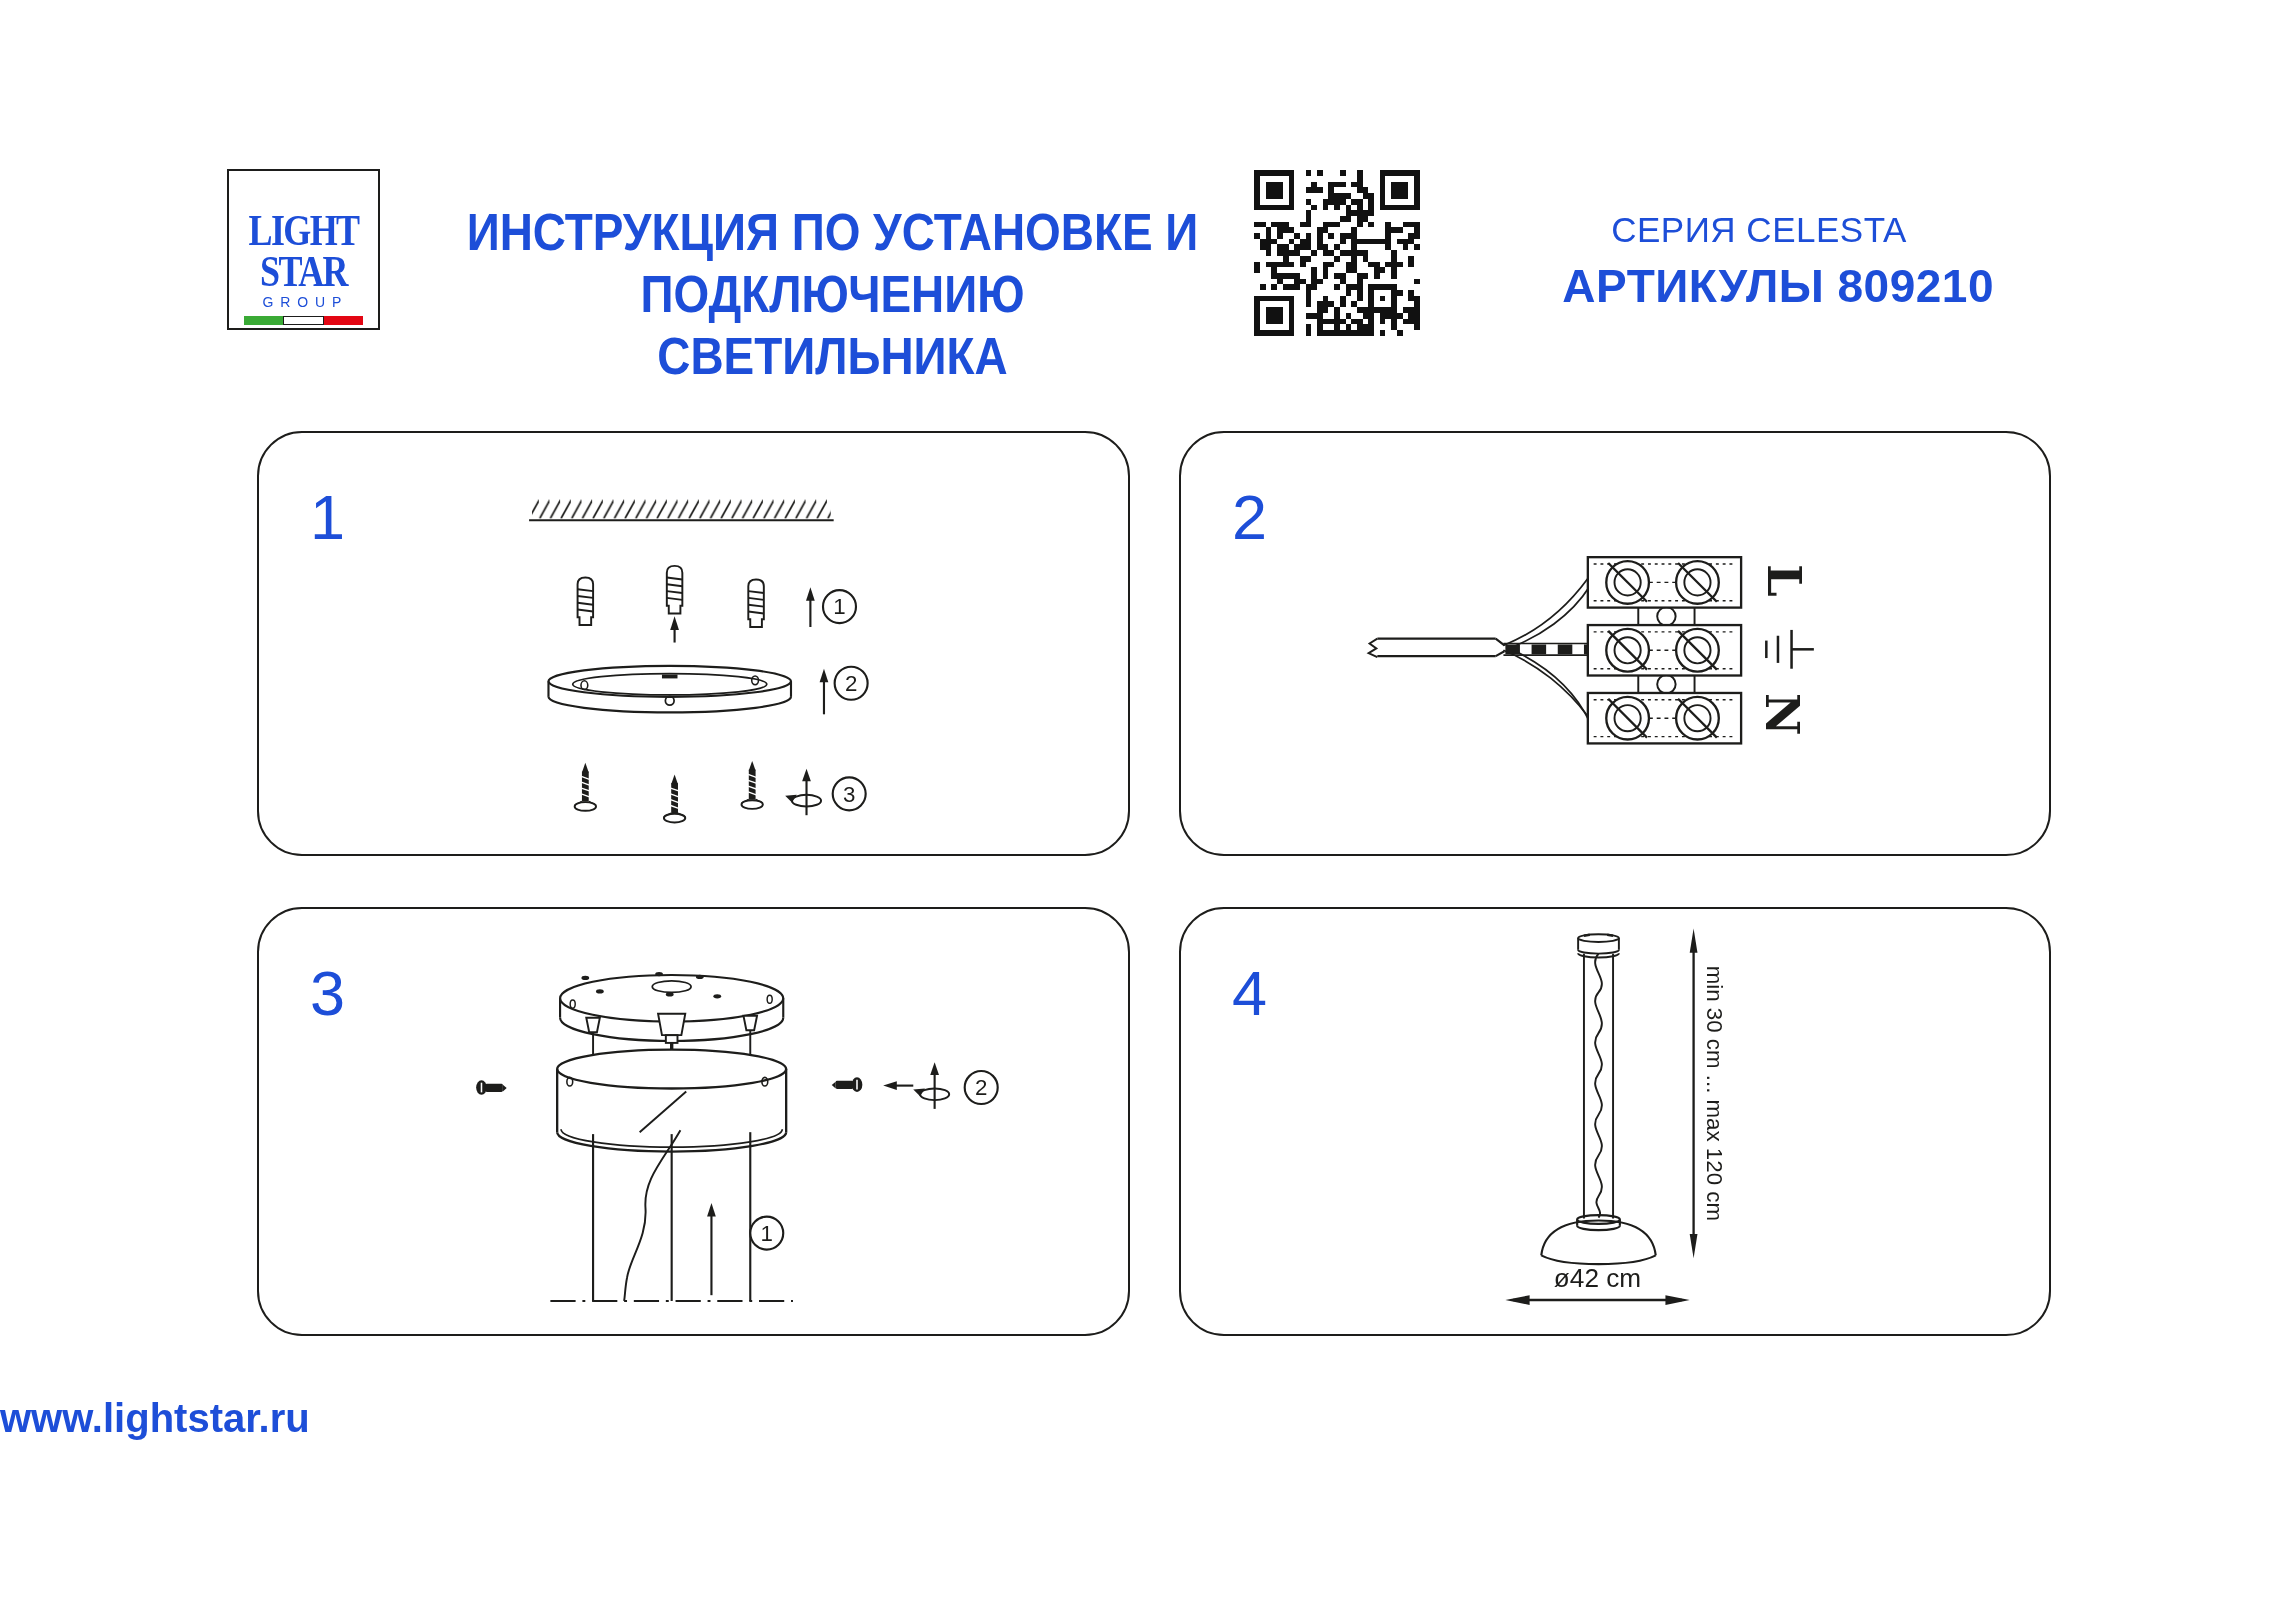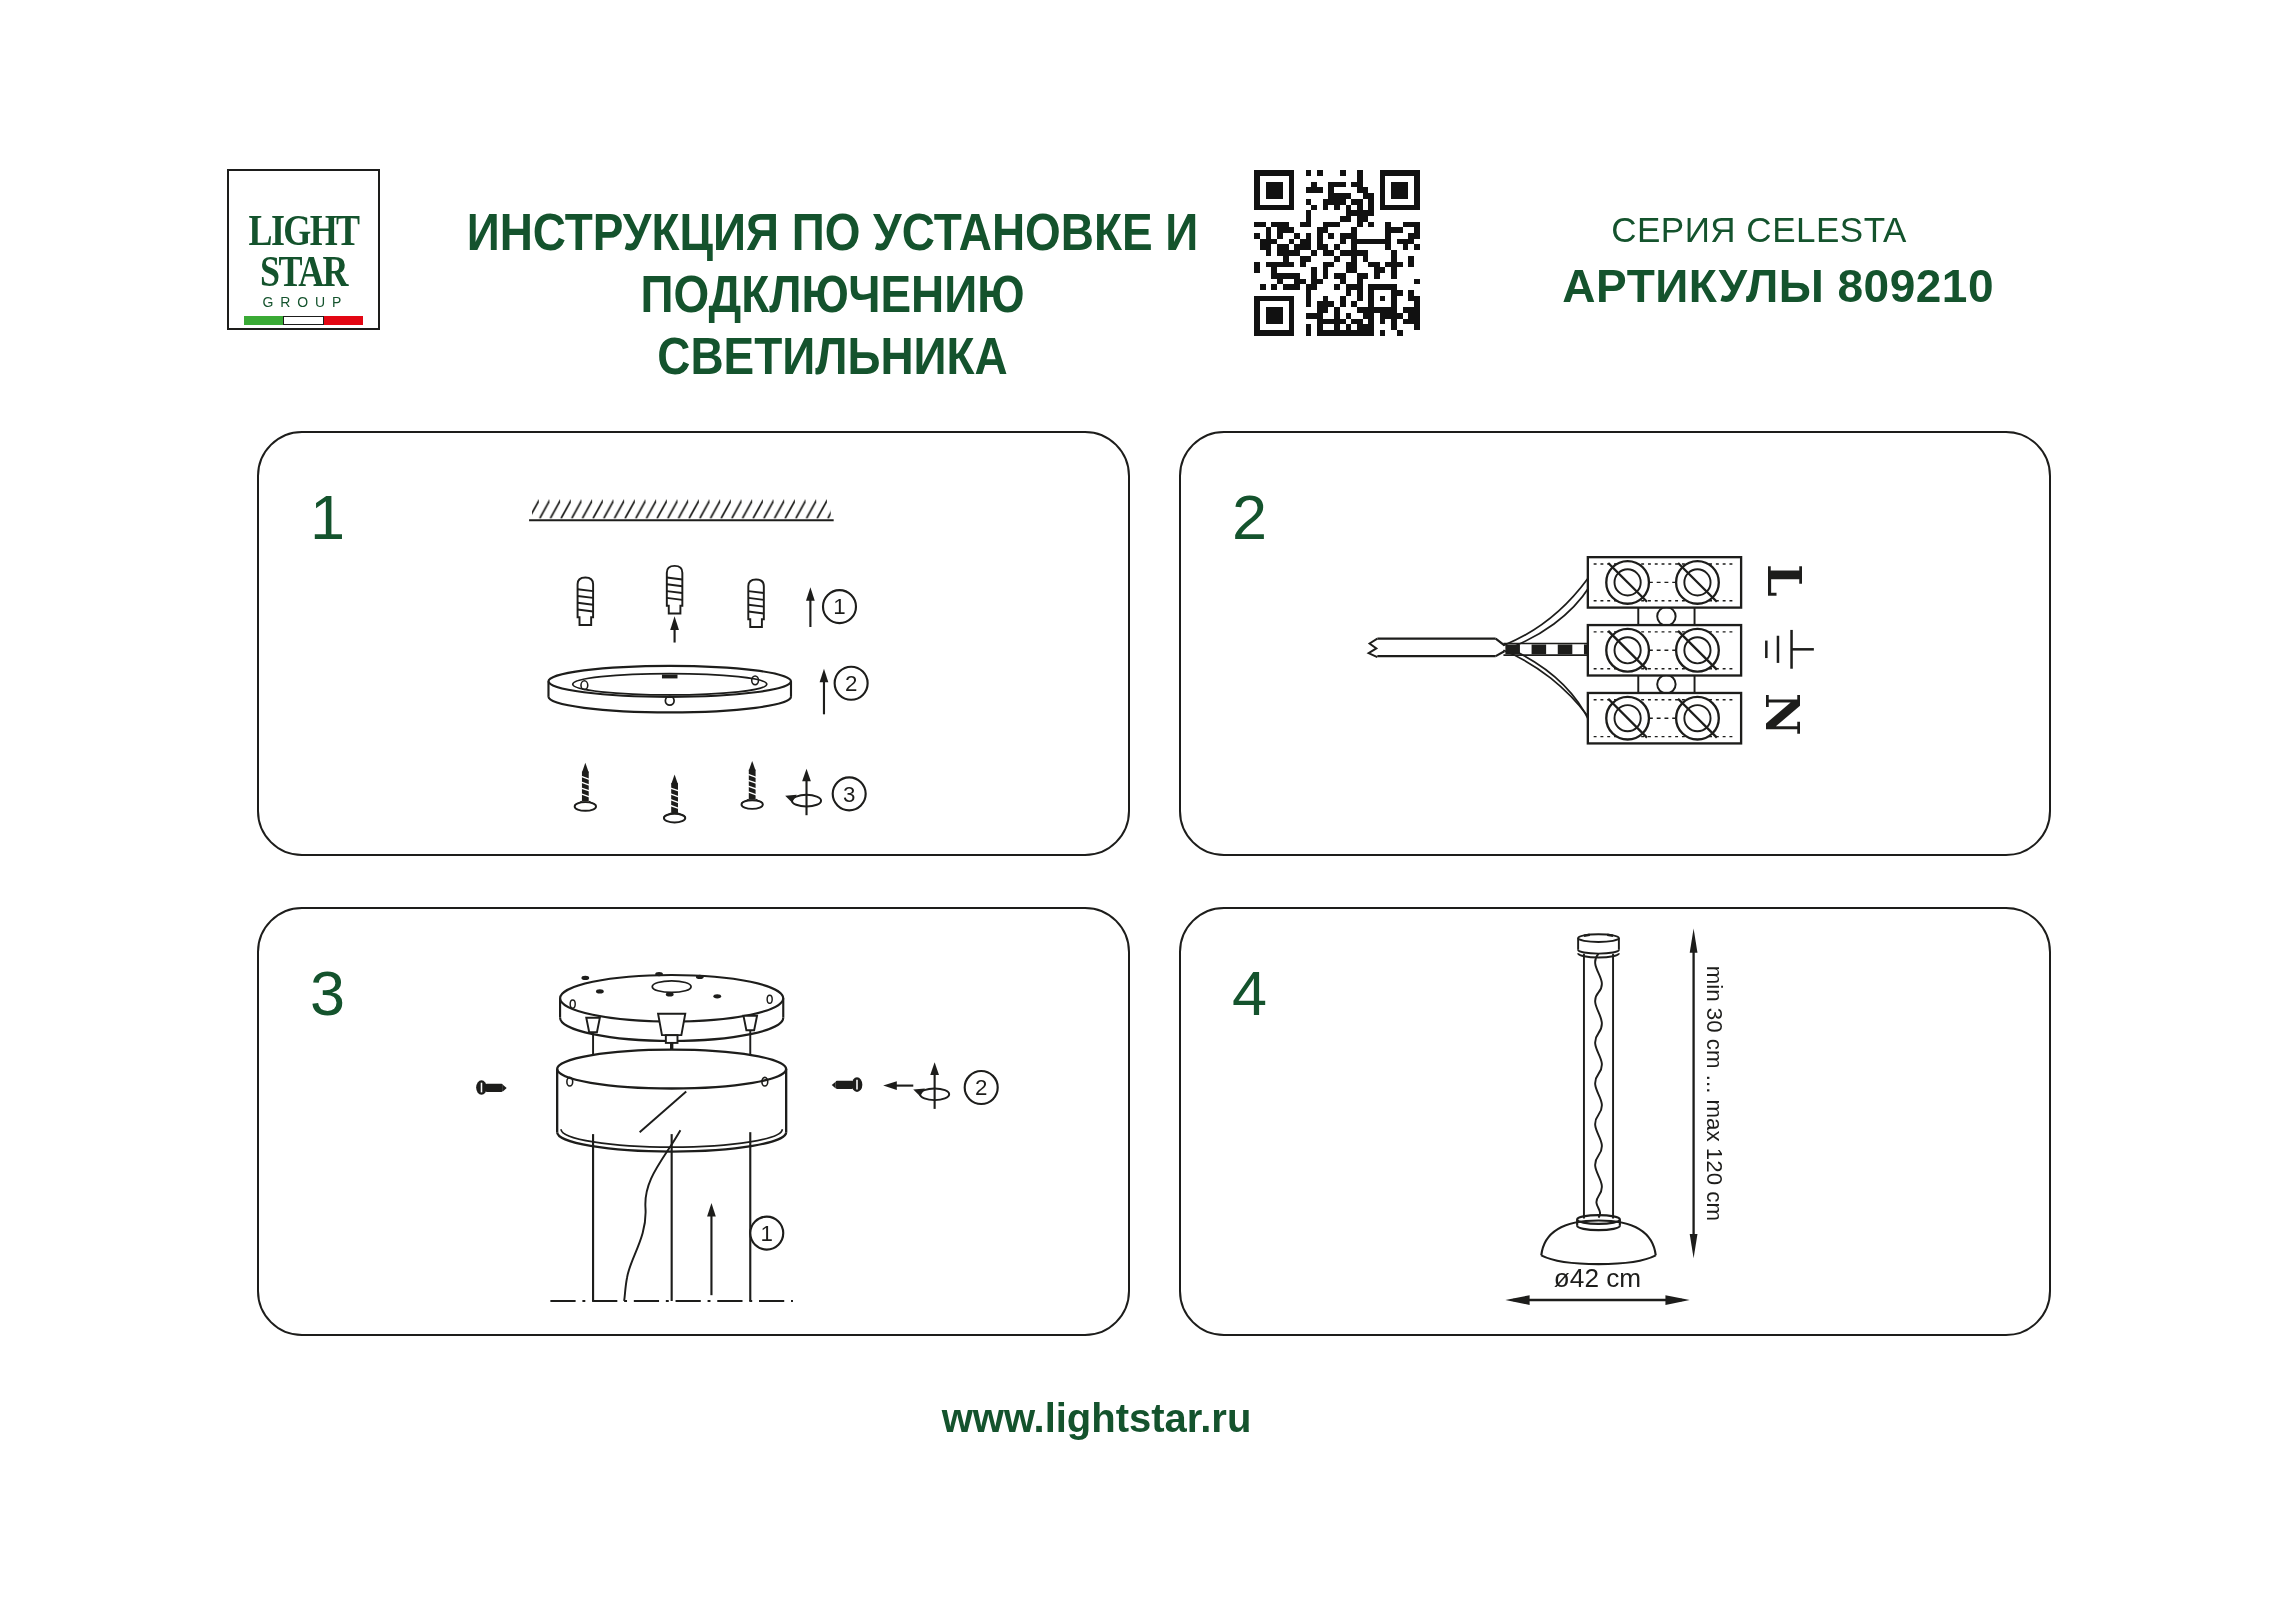--- a/index.html
+++ b/index.html
@@ -1,17 +1,17 @@
 <!DOCTYPE html>
 <html><head>
 <meta charset="utf-8">
 <style>
   html,body{margin:0;padding:0;background:#e8e8e8;}
   .page{position:relative;width:2293px;height:1621px;background:#fff;overflow:hidden;
-        font-family:"Liberation Sans",sans-serif;color:#14532d;margin:0 auto;}
+        font-family:"Liberation Sans",sans-serif;color:#1d4ed8;margin:0 auto;}
 
   
   .logo-box{position:absolute;left:227px;top:169px;width:153px;height:161px;
             border:2px solid #1d1d1b;box-sizing:border-box;text-align:center;}
   .logo-word{font-family:"Liberation Serif",serif;font-weight:bold;font-size:45px;
              line-height:0.90em;letter-spacing:-2px;transform:scaleX(0.80);transform-origin:center;}
   .logo-words{padding-top:39px;}
   .logo-group{font-size:14px;letter-spacing:6.9px;text-indent:3.9px;margin-top:2.9px;font-weight:400;}
   .flag{width:120px;height:8.8px;margin:5.9px auto 0 auto;display:flex;}
   .flag span{flex:1;height:100%;box-sizing:border-box;}
@@ -31,21 +31,21 @@
   
   .panel{position:absolute;border:2.5px solid #1d1d1b;border-radius:45px;background:#fff;
          box-sizing:border-box;}
   .panel svg.draw{position:absolute;left:0;top:0;width:100%;height:100%;}
   #panel1{left:257px;top:431px;width:873px;height:425px;}
   #panel2{left:1179px;top:431px;width:872px;height:425px;}
   #panel3{left:257px;top:907px;width:873px;height:429px;}
   #panel4{left:1179px;top:907px;width:872px;height:429px;}
   .step-num{position:absolute;left:51px;top:53px;font-size:63px;line-height:1em;font-weight:400;}
 
-  .footer-url{position:absolute;left:0;top:1396px;width:2193px;text-align:center;
+  .footer-url{position:absolute;left:0;top:1396px;width:2193px;text-align:left;
               font-weight:bold;font-size:40px;}
 
   svg text{font-family:"Liberation Sans",sans-serif;fill:#1d1d1b;}
   svg .serifL{font-family:"DejaVu Serif","Liberation Serif",serif;font-weight:bold;font-size:48px;}
   svg .callout-num{font-size:23px;}
   svg .dimtext{font-size:23px;}
 </style>
 </head>
 <body>
 

